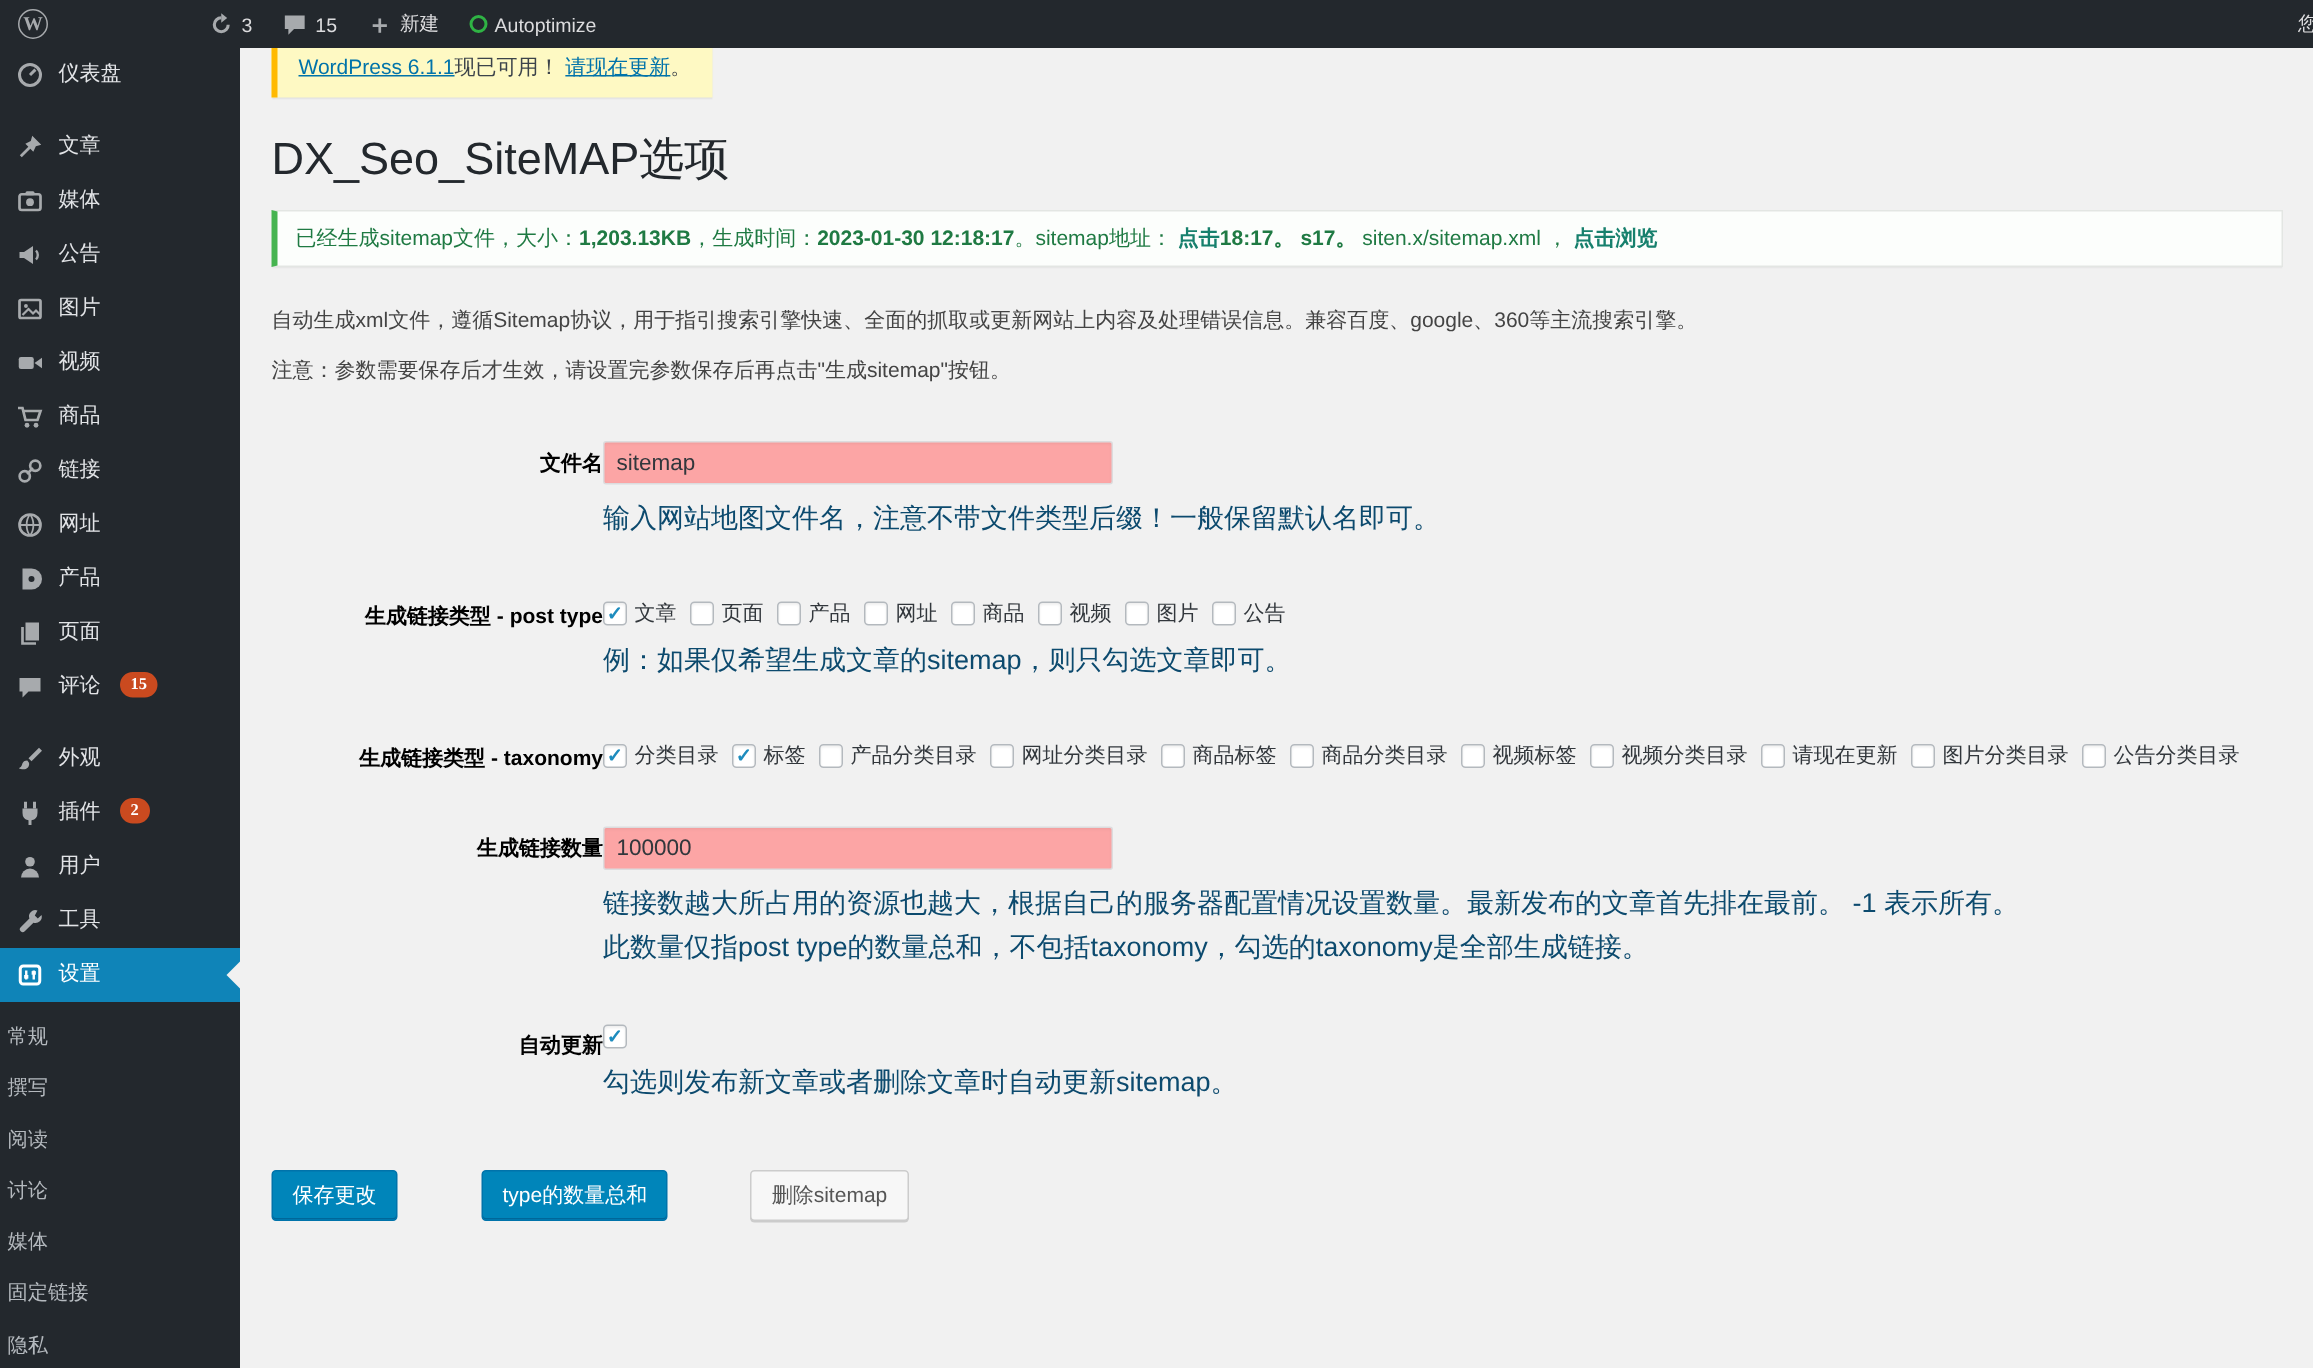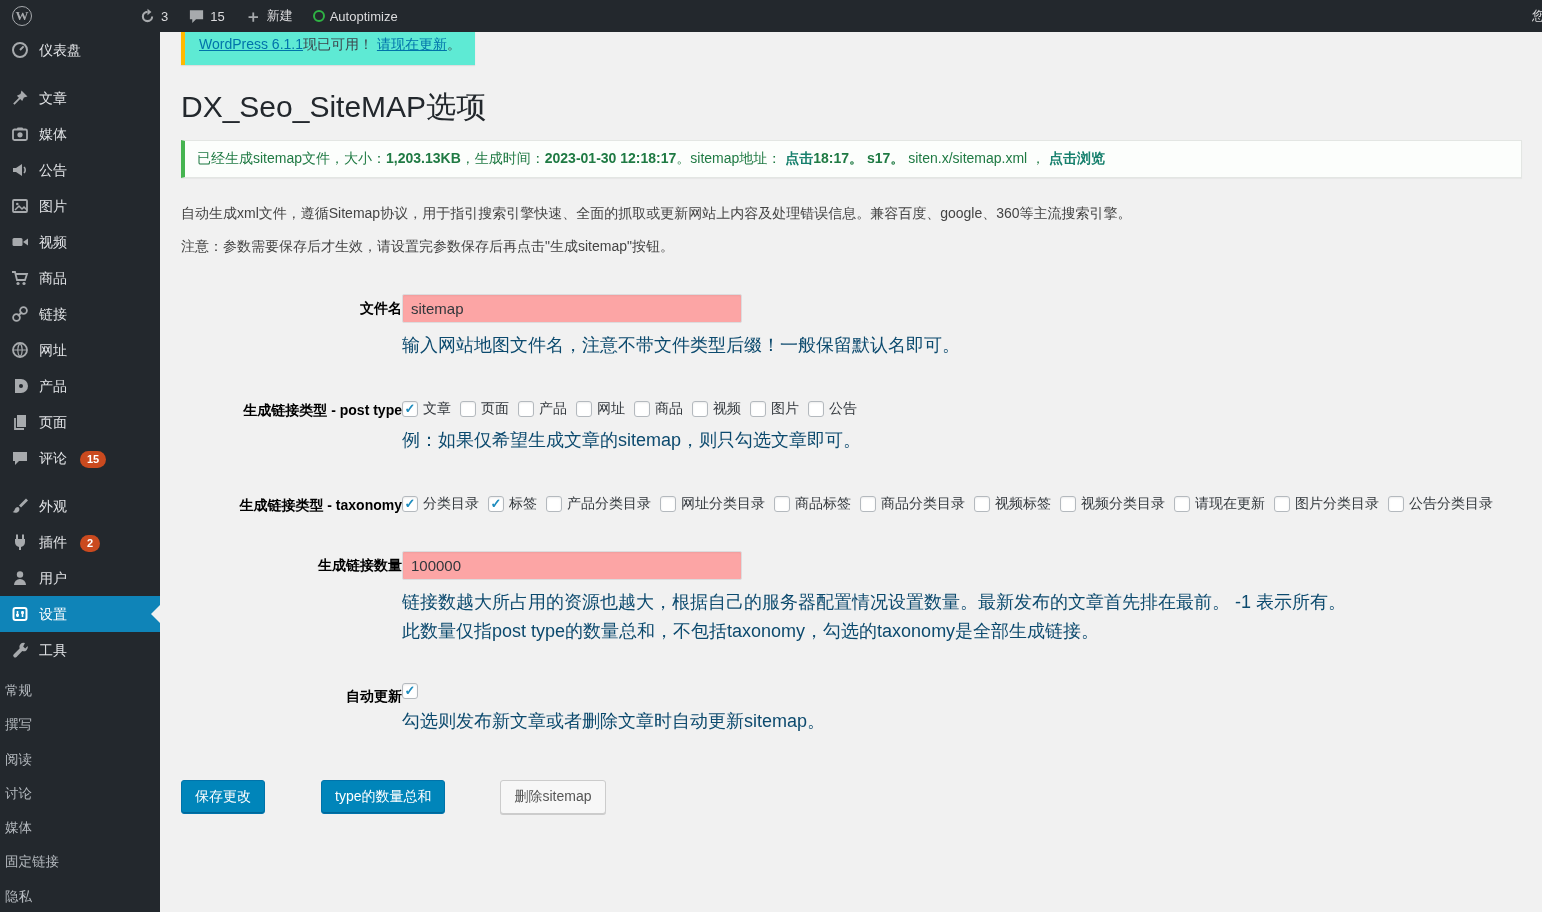--- a/index.html
+++ b/index.html
@@ -15,35 +15,35 @@
     display:flex; align-items:center; justify-content:center; font-family:"Liberation Serif", serif; font-size:13px; font-weight:700; }
   .ab-spacer { width:85px; }
   .ab-icon { width:17px; height:17px; display:inline-flex; color:#a7aaad; }
   .ab-icon svg { width:100%; height:100%; }
   .plus { font-size:17px; font-weight:700; color:#a7aaad; line-height:1; }
   .green-dot { width:12px; height:12px; border-radius:50%; border:2.5px solid #2fb344; display:inline-block; }
   .ab-right { margin-left:auto; width:10px; overflow:hidden; white-space:nowrap; font-size:13px; color:#dcdcde; height:32px; display:flex; align-items:center; }
 
   
   .sidebar { position:absolute; top:32px; left:0; bottom:0; width:160px; background:#23282d; color:#eee; }
-  .menu-item { position:relative; display:flex; align-items:flex-end; gap:9px; padding:8px 8px 8px 10px; font-size:14px; color:#e2e4e7; cursor:pointer; }
+  .menu-item { position:relative; display:flex; align-items:flex-start; gap:9px; padding:8px 8px 8px 10px; font-size:14px; color:#e2e4e7; cursor:pointer;font-family:Liberation Serif, serif; }
   .menu-item .icon { width:20px; height:20px; display:inline-flex; align-items:center; justify-content:center; color:#a7aaad; flex:0 0 20px; }
   .icon svg { width:18px; height:18px; }
   .menu-gap { height:12px; }
   .menu-item.active { background:#0f84b8; color:#fff; }
   .menu-item.active .icon { color:#fff; }
   .menu-item.active::after { content:""; position:absolute; right:0; top:50%; transform:translateY(-50%);
     border:9px solid transparent; border-right-color:#f1f1f1; border-left-width:0; }
   .badge { background:#ca4a1f; color:#fff; font-size:11px; line-height:1; padding:3px 7px; border-radius:10px; margin-left:4px; font-weight:600; }
   .submenu { padding:6px 0 0 0; }
   .submenu-item { padding:7px 8px 7px 5px; font-size:13.5px; color:#b4b9be; cursor:pointer; line-height:1.5; }
 
   
   .content { margin-left:160px; padding:25px 20px 20px 21px; }
-  .notice-update { display:inline-block; background:#5eead4; border-left:4px solid #ffb900; box-shadow:0 1px 1px rgba(0,0,0,.08);
+  .notice-update { display:inline-block; background:#fef9c3; border-left:4px solid #ffb900; box-shadow:0 1px 1px rgba(0,0,0,.08);
     padding:11px 14px; font-size:14px; color:#3c434a; }
   a.blue-link { color:#0073aa; text-decoration:underline; cursor:pointer; }
   h1.page-title { font-size:30px; font-weight:400; color:#23282d; margin:22px 0 14px; line-height:1.3; }
   .notice-success { background:#fcfefc; border:1px solid #e3e6e3; border-left:4px solid #46b450; box-shadow:0 1px 1px rgba(0,0,0,.04);
     padding:9px 12px; font-size:14px; color:#1f7a43; margin-bottom:24px; }
   .notice-success b { font-weight:700; }
   a.green-link { color:#17806d; font-weight:600; cursor:pointer; }
   p.intro { color:#444; margin:0 0 11px; line-height:1.6; }
   p.intro.note { margin-bottom:36px; }
 
@@ -239,38 +239,38 @@
     </div>
     <div class="menu-item">
       <span class="icon">
           <svg viewBox="0 0 18 18">
             <circle cx="9" cy="5.5" r="3.2" fill="currentColor"></circle>
             <path d="M3 16a6 6 0 0 1 12 0z" fill="currentColor"></path>
           </svg>
         </span>
       <span>用户</span>
     </div>
+    <div class="menu-item">
+      <span class="icon">
+          <svg viewBox="0 0 18 18">
+            <path d="M14 2a4.2 4.2 0 0 0-5.4 5.4L2.8 13.2a1.9 1.9 0 1 0 2.7 2.7l5.8-5.8A4.2 4.2 0 0 0 16.7 5l-2.5 2.4-2-2L14 2z" fill="currentColor"></path>
+          </svg>
+        </span>
+      <span>工具</span>
+    </div>
     <div class="menu-item active">
       <span class="icon">
           <svg viewBox="0 0 18 18">
             <rect x="2.5" y="3" width="13" height="12" rx="2" fill="none" stroke="currentColor" stroke-width="2"></rect>
             <path d="M6.5 6v6M11.5 6v6" stroke="currentColor" stroke-width="1.6"></path>
             <rect x="5.1" y="9" width="2.8" height="2.4" fill="currentColor"></rect>
             <rect x="10.1" y="6.4" width="2.8" height="2.4" fill="currentColor"></rect>
           </svg>
         </span>
       <span>设置</span>
-    </div>
-    <div class="menu-item">
-      <span class="icon">
-          <svg viewBox="0 0 18 18">
-            <path d="M14 2a4.2 4.2 0 0 0-5.4 5.4L2.8 13.2a1.9 1.9 0 1 0 2.7 2.7l5.8-5.8A4.2 4.2 0 0 0 16.7 5l-2.5 2.4-2-2L14 2z" fill="currentColor"></path>
-          </svg>
-        </span>
-      <span>工具</span>
     </div>
     <nav class="submenu">
       <div class="submenu-item">常规</div>
       <div class="submenu-item">撰写</div>
       <div class="submenu-item">阅读</div>
       <div class="submenu-item">讨论</div>
       <div class="submenu-item">媒体</div>
       <div class="submenu-item">固定链接</div>
       <div class="submenu-item">隐私</div>
 

